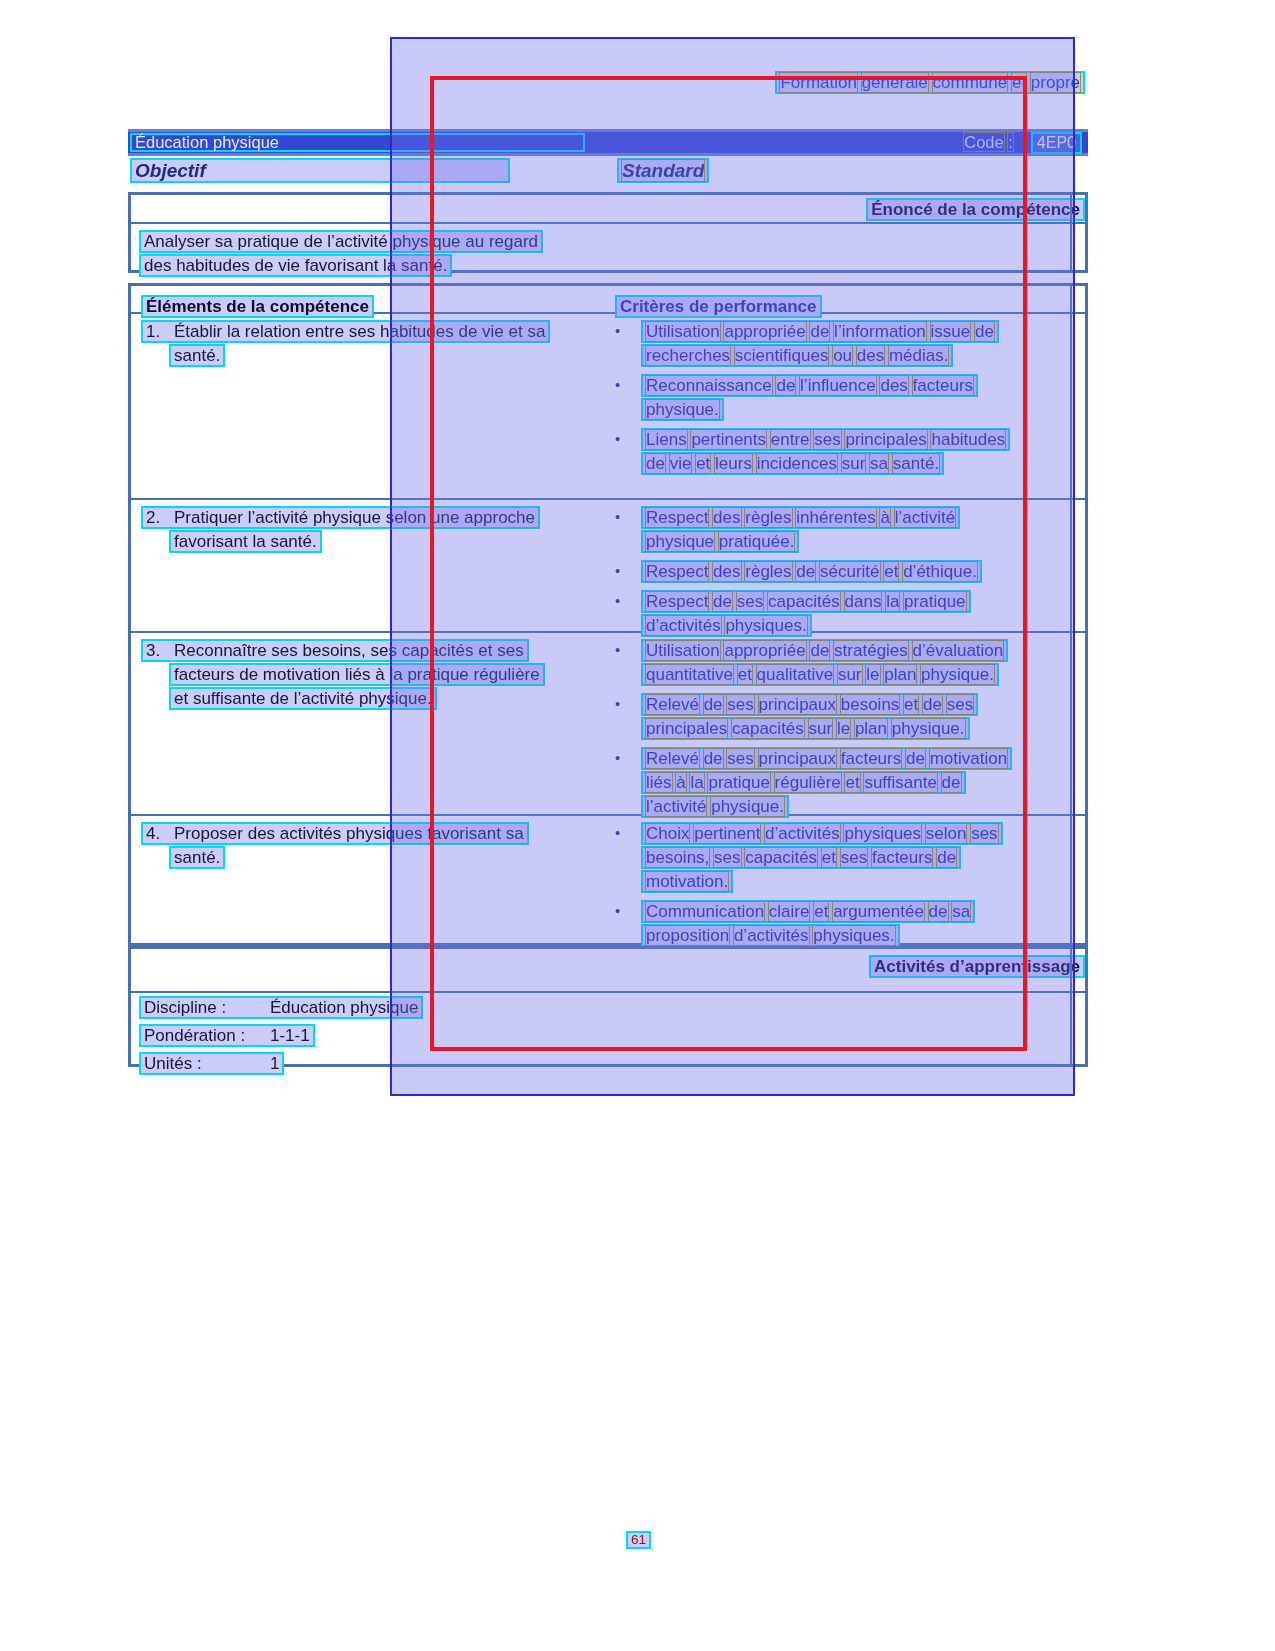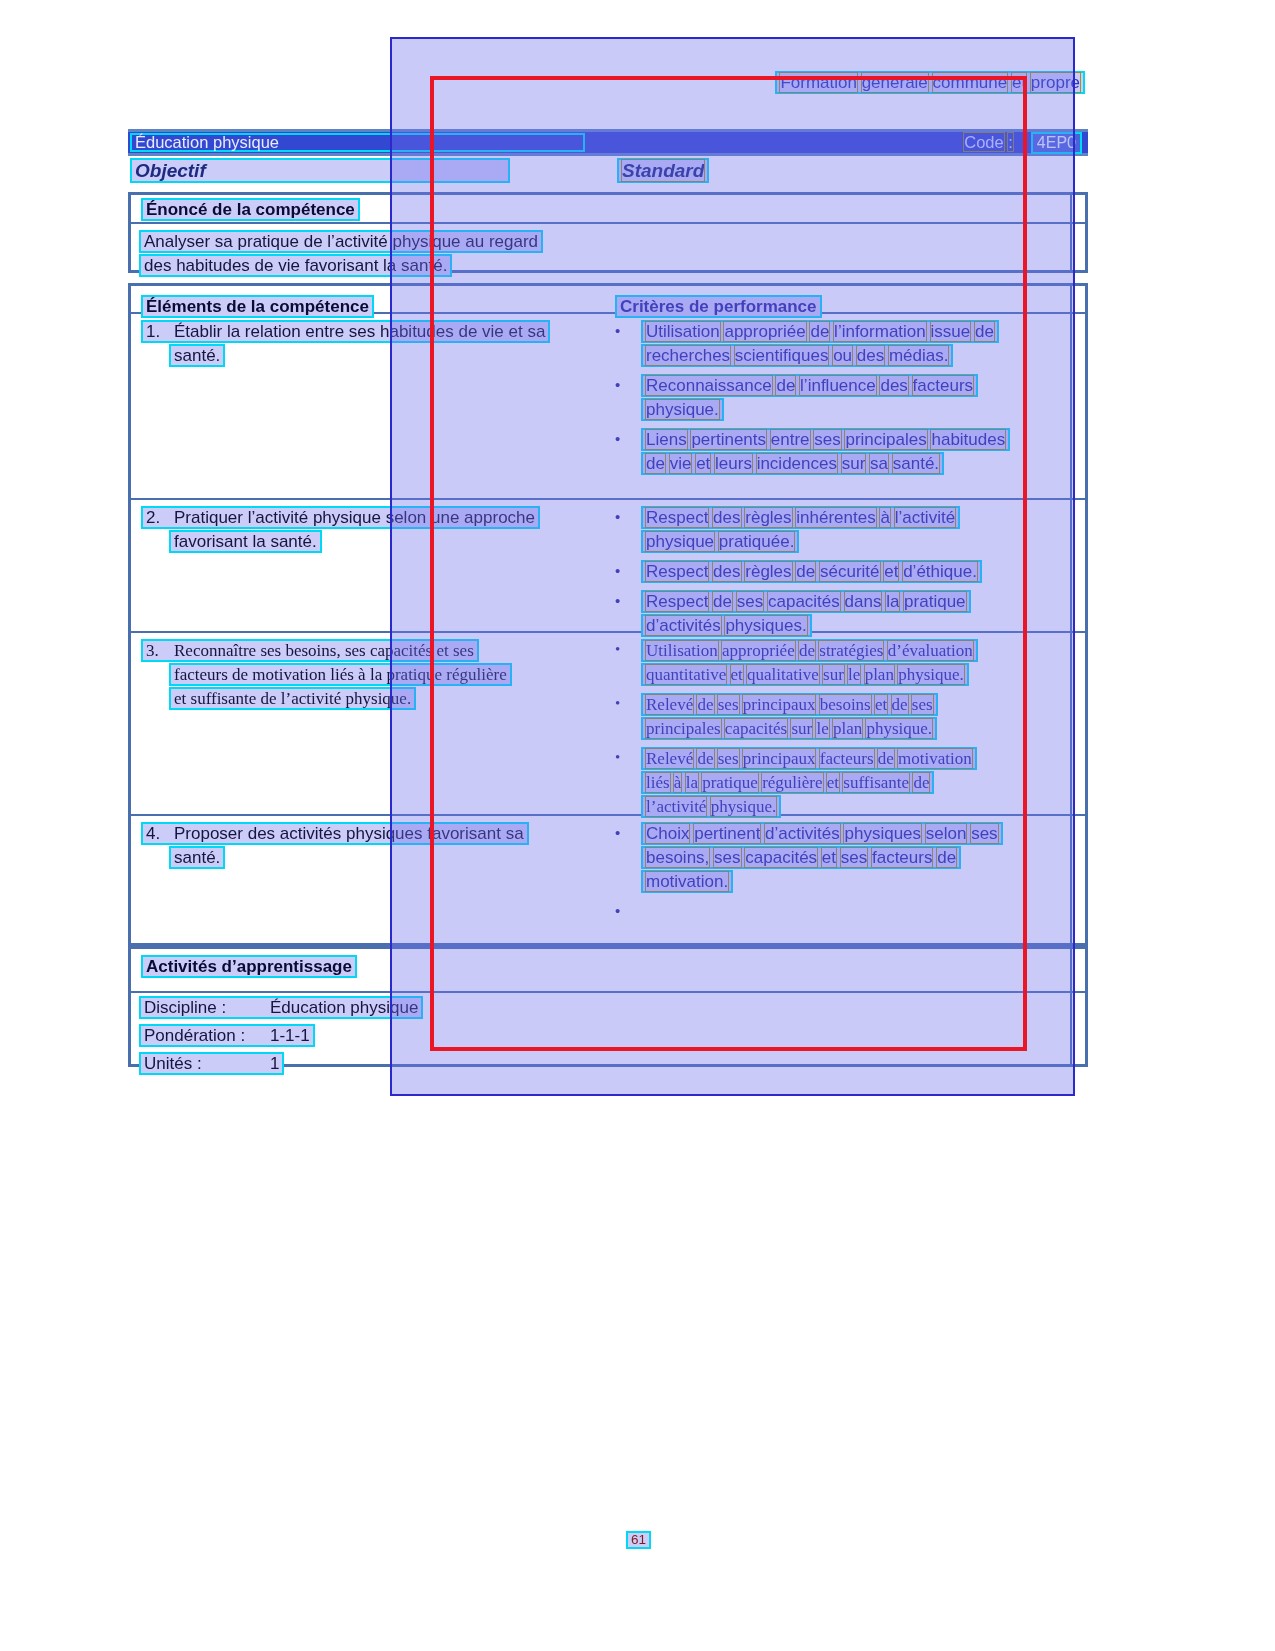--- a/index.html
+++ b/index.html
@@ -62,30 +62,30 @@
   .objrow .box{font-weight:bold;font-style:italic;font-size:19px;line-height:21px;color:#1c2a80;}
   .obj{width:380px;margin-left:2px;}
   .std{position:absolute;left:489px;top:0;}
 
   
   .tbl{position:absolute;left:128px;width:960px;border:3px solid var(--tableb);background:transparent;}
   #t1{top:192px;height:81px;}
   #t2{top:283px;height:663px;}
   #t3{top:946px;height:121px;}
   .strip{position:absolute;top:0;bottom:0;right:0;width:15px;border-left:2px solid var(--tableb);}
-  .thead{border-bottom:2px solid var(--tableb);padding:3px 0 0 10px;height:29px;}
+  .thead{border-bottom:2px solid var(--tableb);padding:3px 0 0 10px;height:29px;text-align:right;}
   #t3 .thead{height:44px;padding-top:6px;}
   .tbody{padding:6px 0 0 8px;}
   #t3 .t3body{padding:3px 0 0 8px;}
   #t3 .ln{margin-bottom:5px;}
   .albl{display:inline-block;width:126px;}
 
   .thead2{display:flex;border-bottom:2px solid var(--tableb);height:28px;padding-top:3px;}
   .r{display:flex;border-bottom:2px solid var(--tableb);}
-  #r1{height:186px;} #r2{height:133px;} #r3{height:183px;font-family:Liberation Serif, serif;} #r4{height:127px;border-bottom:none;}
+  #r1{height:186px;} #r2{height:133px;} #r3{height:183px;} #r4{height:127px;border-bottom:none;}
   .cl{width:482px;padding:6px 0 0 10px;}
   .cr{flex:1;padding:6px 16px 0 2px;}
   .cr .box,.cr .marker{color:var(--rtext);}
   .bullet{display:flex;margin-bottom:6px;}
   .marker{width:26px;font-size:15px;padding-top:2px;text-align:left;}
 
   
   .pgnum{position:absolute;left:626px;top:1531px;font-size:13.5px;line-height:14px;padding:0 3px;color:#7f1d1d;}
 
   
@@ -240,20 +240,24 @@
         <div class="bullet">
           <span class="marker">•</span>
           <div class="btxt">
             <div class="ln"><span class="box wz"><span class="w">Choix</span> <span class="w">pertinent</span> <span class="w">d’activités</span> <span class="w">physiques</span> <span class="w">selon</span> <span class="w">ses</span></span></div>
             <div class="ln"><span class="box wz"><span class="w">besoins,</span> <span class="w">ses</span> <span class="w">capacités</span> <span class="w">et</span> <span class="w">ses</span> <span class="w">facteurs</span> <span class="w">de</span></span></div>
             <div class="ln"><span class="box wz"><span class="w">motivation.</span></span></div>
           </div>
         </div>
         <div class="bullet">
           <span class="marker">•</span>
+          <div class="btxt">
+            <div class="ln"><span class="box wz"><span class="w">Communication</span> <span class="w">claire</span> <span class="w">et</span> <span class="w">argumentée</span> <span class="w">de</span> <span class="w">sa</span></span></div>
+            <div class="ln"><span class="box wz"><span class="w">proposition</span> <span class="w">d’activités</span> <span class="w">physiques.</span></span></div>
+          </div>
         </div>
       </div>
     </div>
 
     <div class="strip"></div>
   </div>
 
   <div class="tbl" id="t3">
     <div class="thead">
       <span class="box hd">Activités d’apprentissage</span>

